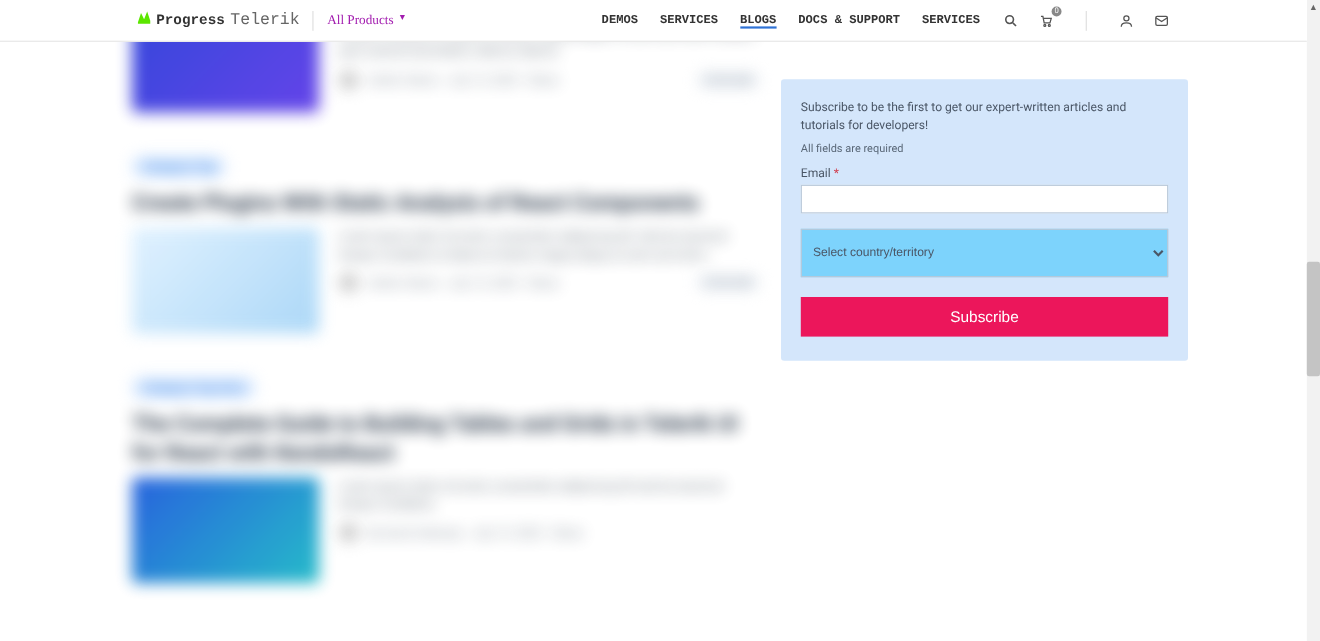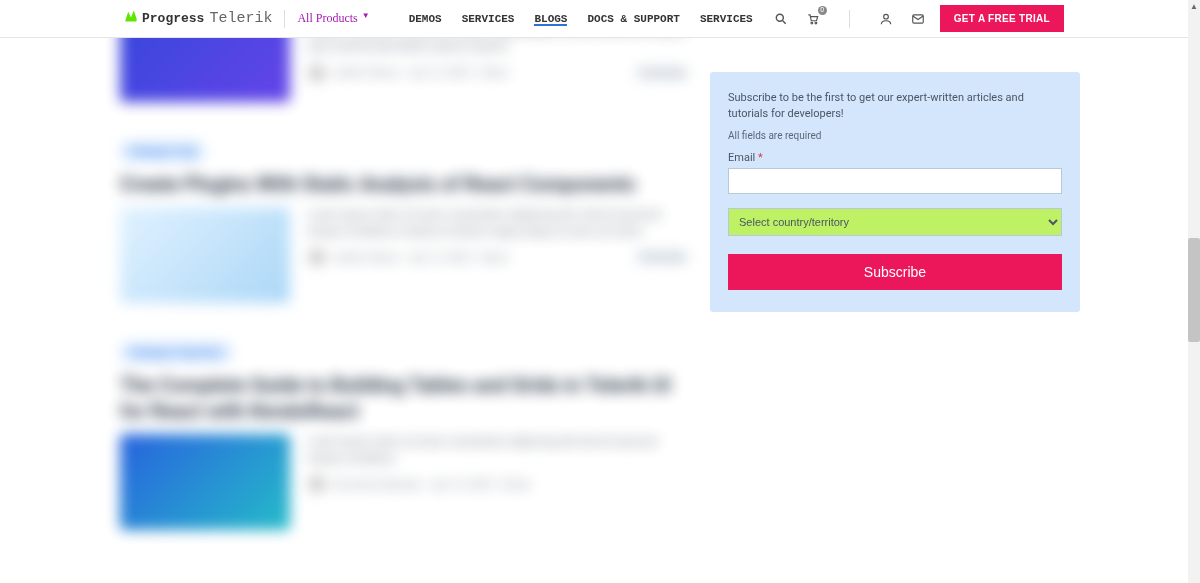--- a/index.html
+++ b/index.html
@@ -39,21 +39,21 @@
 .side-column { width:370px; padding-top:34px; }
 .newsletter { background:#d4e6fb; padding:18px 18px 22px 18px; border-radius:3px; }
 .news-header { display:flex; align-items:flex-start; gap:14px; margin-bottom:10px; }
 .news-icon { flex:none; }
 .news-title { font-size:16px; font-weight:600; color:#1d2b3d; line-height:1.3; }
 .news-desc { font-size:11px; color:#4a5666; line-height:1.45; margin-bottom:8px; }
 .news-req { font-size:10px; color:#5a6878; margin-bottom:10px; }
 .field-label { font-size:11px; color:#4a5666; margin-bottom:4px; display:block; }
 .req-star { color:#d04050; }
 .text-input { width:100%; height:26px; border:1px solid #b9c8d9; background:#fff; padding:0 6px; font-size:11px; margin-bottom:14px; }
-.select-input { width:100%; height:28px; border:1px solid #b9c8d9; background:#bef264; padding:0 6px; font-size:11px; color:#4a5666; margin-bottom:18px; }
+.select-input { width:100%; height:44px; border:1px solid #b9c8d9; background:#7dd3fc; padding:0 6px; font-size:11px; color:#4a5666; margin-bottom:18px; }
 .subscribe-btn { width:100%; height:36px; background:#ec165b; color:#fff; border:none; font-size:14px; font-weight:500; cursor:pointer; }
 .scrollbar { position:absolute; right:0; top:0; width:12px; height:583px; background:#f2f2f2; }
 .scroll-thumb { position:absolute; right:0; top:238px; width:12px; height:104px; background:#c4c4c4; border-radius:2px; }
 .scroll-arrow-top { position:absolute; right:0; top:0; width:12px; height:12px; background:#f2f2f2; display:flex; align-items:center; justify-content:center; font-size:8px; color:#666; }
 </style>
 </head>
 <body>
 
 <div class="header">
   <div class="header-inner">
@@ -101,21 +101,20 @@
             <path d="M4 21c0-4 4-6 8-6s8 2 8 6"></path>
           </svg>
       </div>
       <div class="icon-btn">
         <svg viewBox="0 0 24 24" fill="none" stroke="currentColor" stroke-width="2">
             <rect x="3" y="5" width="18" height="14" rx="2"></rect>
             <path d="M3 7l9 6 9-6"></path>
           </svg>
       </div>
     </div>
-    <button class="cta-btn">GET A FREE TRIAL</button>
   </div>
 </div>
 
 <div class="page-body">
   <div class="main-column">
 
     <div class="article" style="margin-top:-40px;">
       <div class="body-row">
         <div class="thumb blue"></div>
         <div style="flex:1;">

